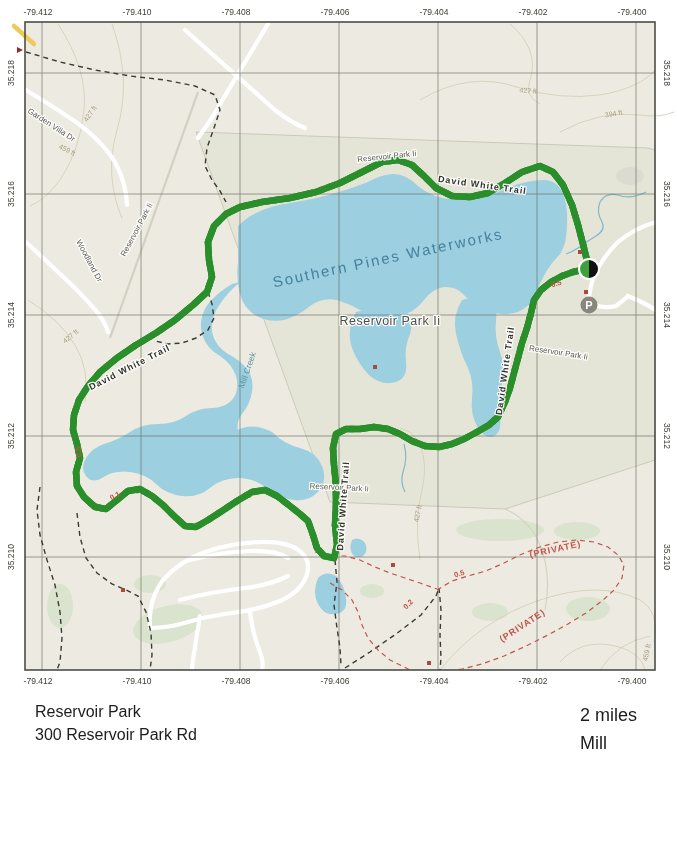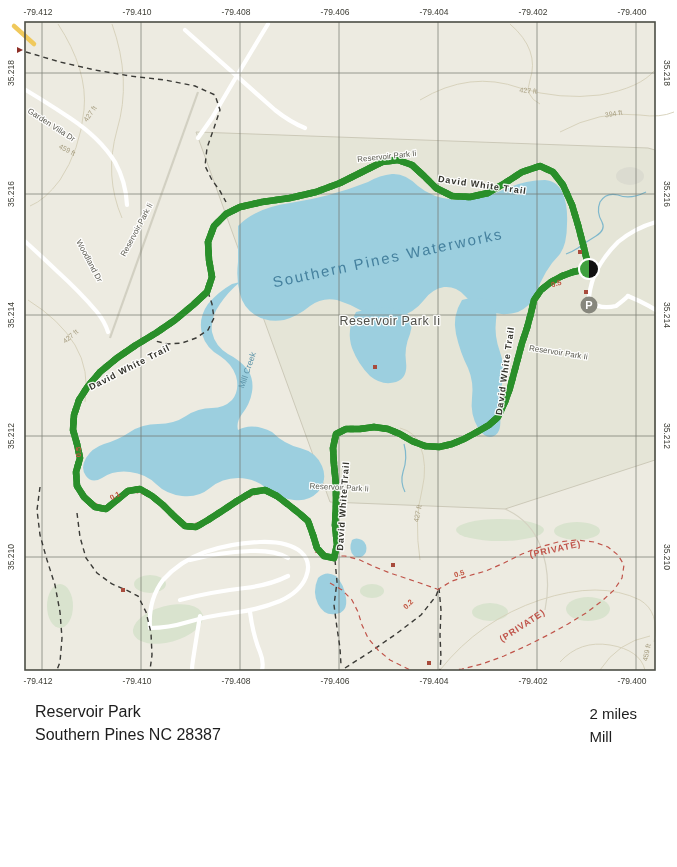--- a/index.html
+++ b/index.html
@@ -11,21 +11,21 @@
   .hl{paint-order:stroke;stroke:rgba(255,255,255,.9);stroke-width:2.6px;stroke-linejoin:round;}
   .roadlbl{font-size:8px;fill:#5c5c52;}
   .contlbl{font-size:7px;fill:#a79e80;}
   .distlbl{font-size:7.5px;font-weight:bold;fill:#c25540;}
   .traillbl{font-size:9px;font-weight:bold;fill:#33332c;letter-spacing:1px;}
   .parklbl-big{font-size:12.5px;fill:#50504a;letter-spacing:.5px;}
   .waterlbl{font-size:15px;fill:#45819e;letter-spacing:2px;}
   .creeklbl{font-size:8.5px;fill:#5f95a9;}
   .privlbl{font-size:9px;font-weight:bold;fill:#c0544a;letter-spacing:1px;}
   .footer{position:absolute;left:35px;top:700px;color:#1d1d1d;font-size:16px;line-height:1.45;}
-  .trail-meta{position:absolute;right:40px;top:702px;text-align:left;color:#1d1d1d;font-size:15px;line-height:1.55;}
+  .trail-meta{position:absolute;right:40px;top:702px;text-align:left;color:#1d1d1d;font-size:18px;line-height:1.55;}
 </style>
 </head>
 <body>
 
 <div class="page">
 
   <div class="map-wrap">
   <svg width="677" height="697" viewBox="0 0 677 697">
 
     <rect x="25" y="22" width="630" height="648" fill="#edebe1"></rect>
@@ -208,20 +208,20 @@
       <text class="tick" x="664" y="194" transform="rotate(90 664 194)" text-anchor="middle">35.216</text>
       <text class="tick" x="664" y="315" transform="rotate(90 664 315)" text-anchor="middle">35.214</text>
       <text class="tick" x="664" y="436" transform="rotate(90 664 436)" text-anchor="middle">35.212</text>
       <text class="tick" x="664" y="557" transform="rotate(90 664 557)" text-anchor="middle">35.210</text>
     </g>
   </svg>
   </div>
 
   <div class="footer">
     <div>Reservoir Park</div>
-    <div>Southern Pines NC 28387</div>
+    <div>300 Reservoir Park Rd</div>
   </div>
   <div class="trail-meta">
     <div>2 miles</div>
     <div>Mill</div>
   </div>
 
 </div>
 
 </body></html>

